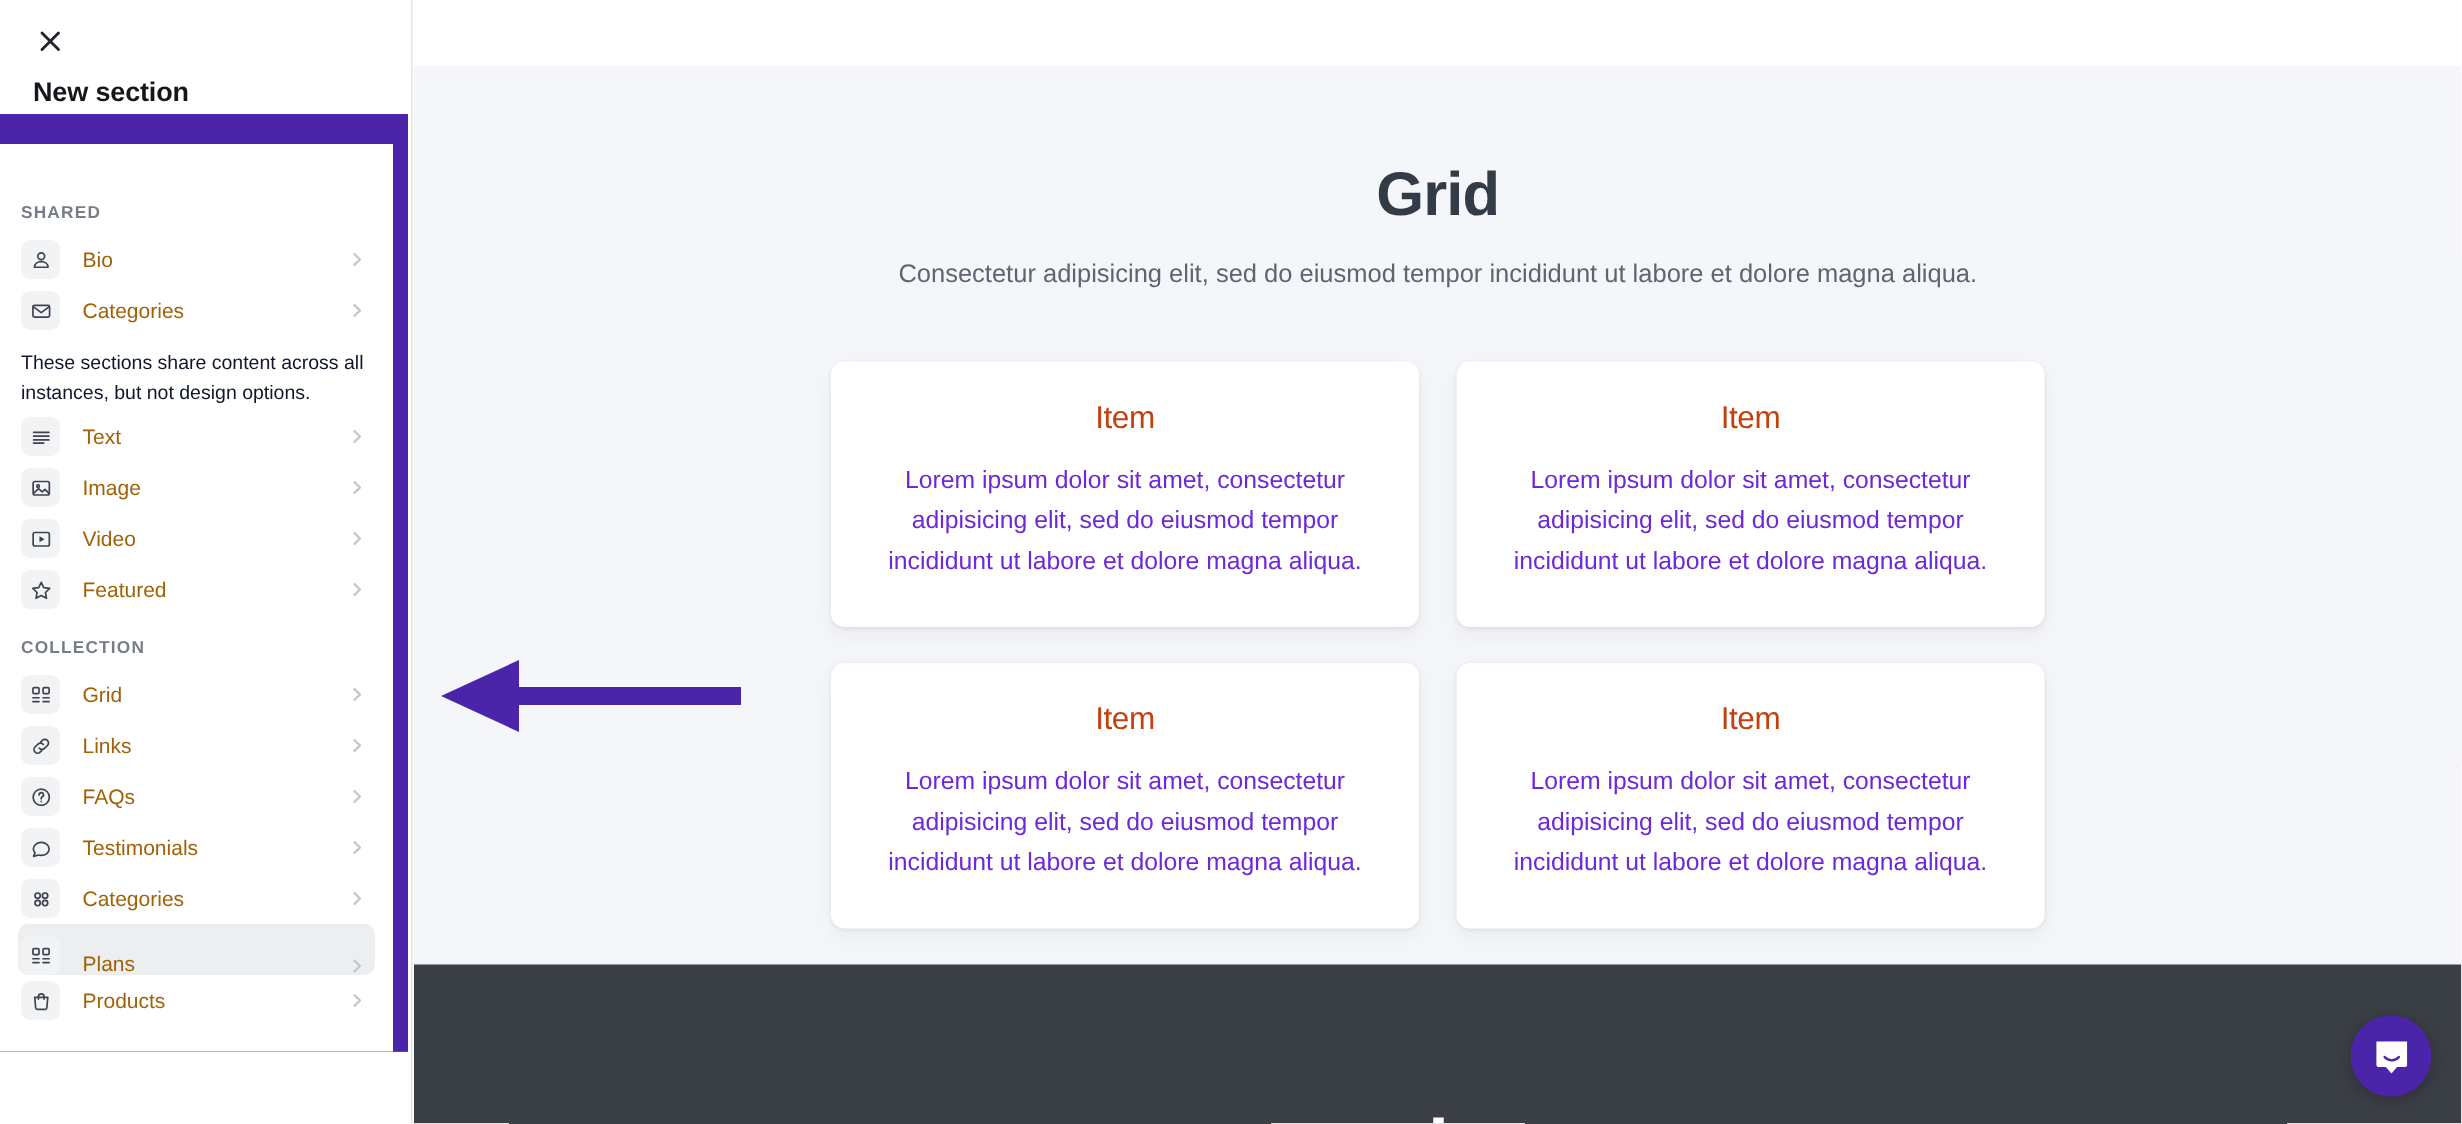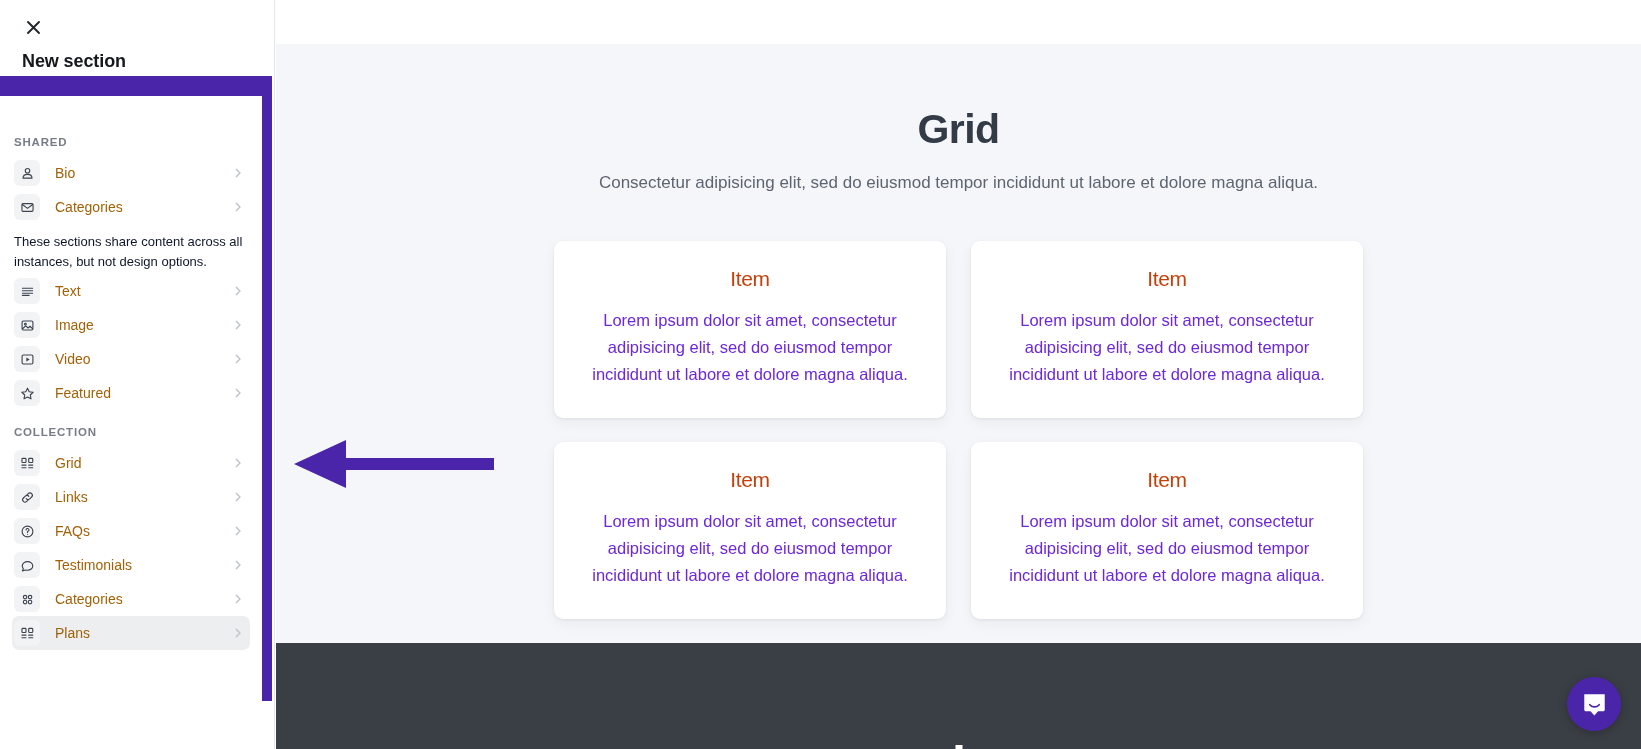--- a/index.html
+++ b/index.html
@@ -64,21 +64,21 @@
   .group-label.first { padding-top: 16px; margin-top: 24px; }
 
   .row {
     display: flex; align-items: center;
     height: 34px;
     padding: 0 6px 0 2px;
     border-radius: 7px;
     cursor: pointer;
     position: relative;
   }
-  .row.hovered { background: #eceef0; }
+  .row.hovered { background: #eceef0; align-items: flex-end; }
 
   .row-icon {
     width: 26px; height: 26px;
     border-radius: 6px;
     background: #f2f3f5;
     display: flex; align-items: center; justify-content: center;
     flex: 0 0 auto;
     color: #3c4450;
   }
   .row-icon svg { display: block; }
@@ -381,20 +381,34 @@
             </div>
             <div class="row hovered">
               <span class="row-icon">
                 <svg width="15" height="15" viewBox="0 0 20 20" fill="none" stroke="currentColor" stroke-width="1.5" stroke-linecap="round" stroke-linejoin="round">
                   <rect x="2.6" y="3.2" width="5.4" height="5.4" rx="1.1"></rect>
                   <rect x="11.6" y="3.2" width="5.4" height="5.4" rx="1.1"></rect>
                   <path d="M2.6 12.2h5.4M2.6 15.6h5.4M11.6 12.2h5.4M11.6 15.6h5.4"></path>
                 </svg>
               </span>
               <span class="row-label">Plans</span>
+              <span class="row-chev">
+                <svg width="12" height="12" viewBox="0 0 12 12" fill="none" stroke="currentColor" stroke-width="1.5" stroke-linecap="round" stroke-linejoin="round">
+                  <path d="M4.3 2.4 8 6l-3.7 3.6"></path>
+                </svg>
+              </span>
+            </div>
+            <div class="row">
+              <span class="row-icon">
+                <svg width="15" height="15" viewBox="0 0 20 20" fill="none" stroke="currentColor" stroke-width="1.5" stroke-linecap="round" stroke-linejoin="round">
+                  <path d="M4.2 6.6h11.6l-.85 9.4a1.3 1.3 0 0 1-1.3 1.2H6.35a1.3 1.3 0 0 1-1.3-1.2z"></path>
+                  <path d="M7.5 8.1V5.9a2.5 2.5 0 0 1 5 0v2.2"></path>
+                </svg>
+              </span>
+              <span class="row-label">Products</span>
               <span class="row-chev">
                 <svg width="12" height="12" viewBox="0 0 12 12" fill="none" stroke="currentColor" stroke-width="1.5" stroke-linecap="round" stroke-linejoin="round">
                   <path d="M4.3 2.4 8 6l-3.7 3.6"></path>
                 </svg>
               </span>
             </div>
           </div>
       </div>
     </div>
 

